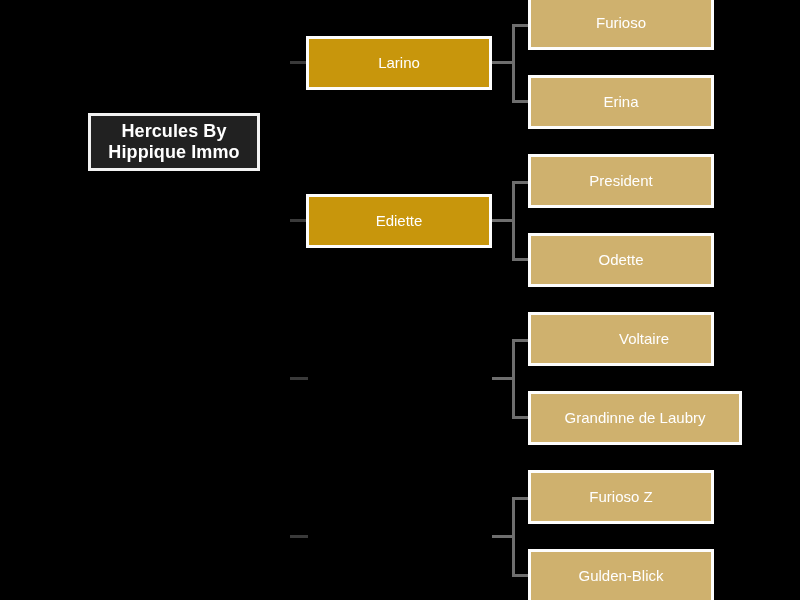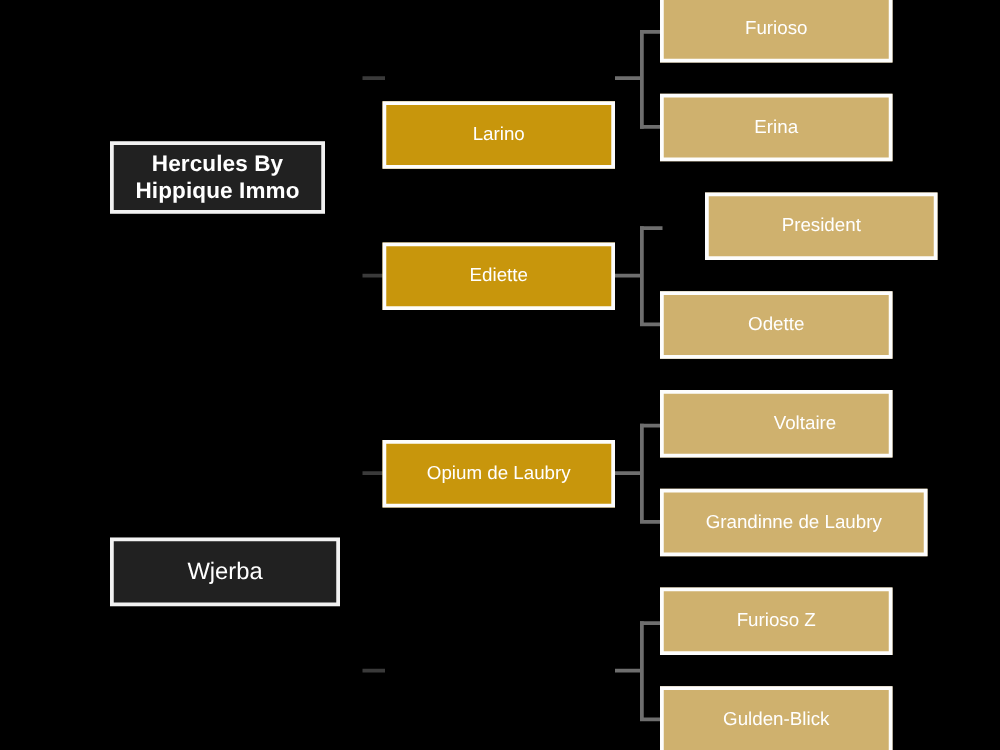--- a/index.html
+++ b/index.html
@@ -100,46 +100,40 @@
 
   <div class="conn stub" style="left:290px; top:61px;  width:18px;"></div>
   <div class="conn stub" style="left:290px; top:219px; width:18px;"></div>
   <div class="conn stub" style="left:290px; top:377px; width:18px;"></div>
   <div class="conn stub" style="left:290px; top:535px; width:18px;"></div>
 
   <div class="node gen-root bold" style="left:88px; top:113px; width:172px; height:58px;">
     <span>Hercules By Hippique Immo</span>
   </div>
 
-  <div class="node gen-root" style="left:88px; top:430px; width:184px; height:55px;">
-    <span>Wjerba</span>
-  </div>
 
-  <div class="node gen-mid" style="left:306px; top:36px; width:186px; height:54px;margin-top:45px;">
+  <div class="node gen-mid" style="left:306px; top:36px; width:186px; height:54px;">
     <span>Larino</span>
   </div>
 
   <div class="node gen-mid" style="left:306px; top:194px; width:186px; height:54px;">
     <span>Ediette</span>
   </div>
 
-  <div class="node gen-mid" style="left:306px; top:352px; width:186px; height:54px;">
-    <span>Opium de Laubry</span>
-  </div>
 
 
   <div class="node gen-outer" style="left:528px; top:-4px; width:186px; height:54px;">
     <span>Furioso</span>
   </div>
 
   <div class="node gen-outer" style="left:528px; top:75px; width:186px; height:54px;">
     <span>Erina</span>
   </div>
 
-  <div class="node gen-outer" style="left:528px; top:154px; width:186px; height:54px;margin-left:36px;">
+  <div class="node gen-outer" style="left:528px; top:154px; width:186px; height:54px;">
     <span>President</span>
   </div>
 
   <div class="node gen-outer" style="left:528px; top:233px; width:186px; height:54px;">
     <span>Odette</span>
   </div>
 
   <div class="node gen-outer" style="left:528px; top:312px; width:186px; height:54px;padding-left:46px;">
     <span>Voltaire</span>
   </div>

